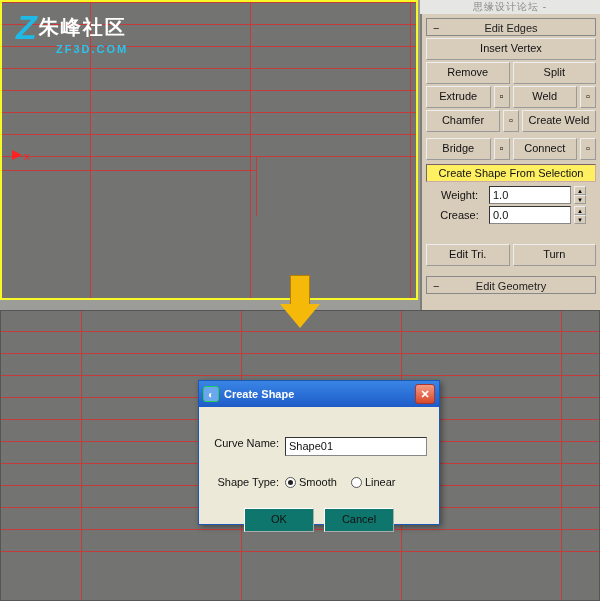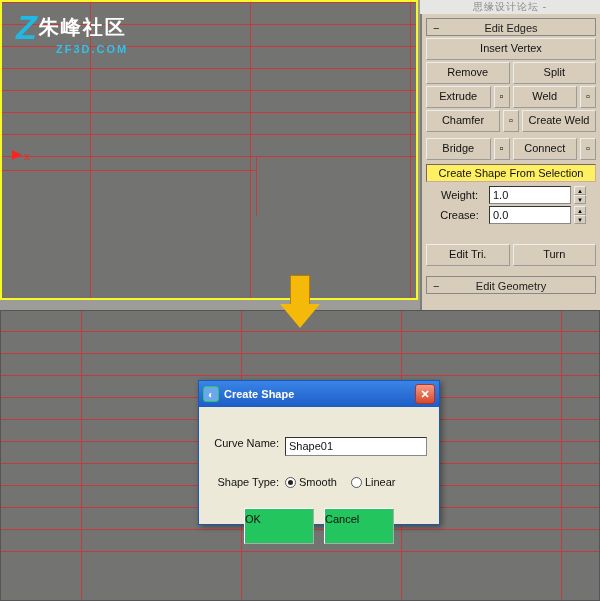--- a/index.html
+++ b/index.html
@@ -44,21 +44,21 @@
 .titlebar .ttl{flex:1}
 .closebtn{width:20px;height:20px;background:linear-gradient(#f59a82,#d6492a);border:1px solid #a33;border-radius:3px;color:#fff;text-align:center;line-height:18px;font-weight:bold;cursor:pointer}
 .dlg-body{padding:10px 12px;color:#111}
 .dlg-row{display:flex;align-items:flex-start;margin:20px 0}
 .dlg-lbl{text-align:right;padding-right:6px}
 .dlg-input{flex:1;height:19px;background:#fff;border:1px inset #888;padding-left:3px;line-height:17px}
 .radio{display:inline-flex;align-items:center;margin-right:14px}
 .radio .dot{width:11px;height:11px;border:1px solid #555;border-radius:50%;background:#fff;margin-right:3px;display:flex;align-items:center;justify-content:center}
 .radio .dot.sel::after{content:"";width:5px;height:5px;background:#222;border-radius:50%}
 .dlg-btns{display:flex;justify-content:center;gap:10px;margin-top:8px}
-.dlg-btn{width:70px;height:36px;background:#22c55e;border:1px outset #fff;text-align:left;line-height:20px;cursor:pointer}
+.dlg-btn{width:70px;height:24px;background:#0f766e;border:1px outset #fff;text-align:center;line-height:20px;cursor:pointer}
 
 .logo{position:absolute;left:14px;top:6px;color:#fff;font-weight:bold;z-index:4}
 .logo .z{color:#1fb9e6;font-size:34px;font-family:Arial Black,Arial;font-style:italic;display:inline-block;vertical-align:middle}
 .logo .cn{font-size:20px;letter-spacing:2px;display:inline-block;vertical-align:middle;margin-left:2px}
 .logo .sub{display:block;color:#2bc4ee;font-size:11px;letter-spacing:2px;margin-left:40px;margin-top:-4px}
 </style>
 </head>
 <body>
 
 <div class="top-region">

